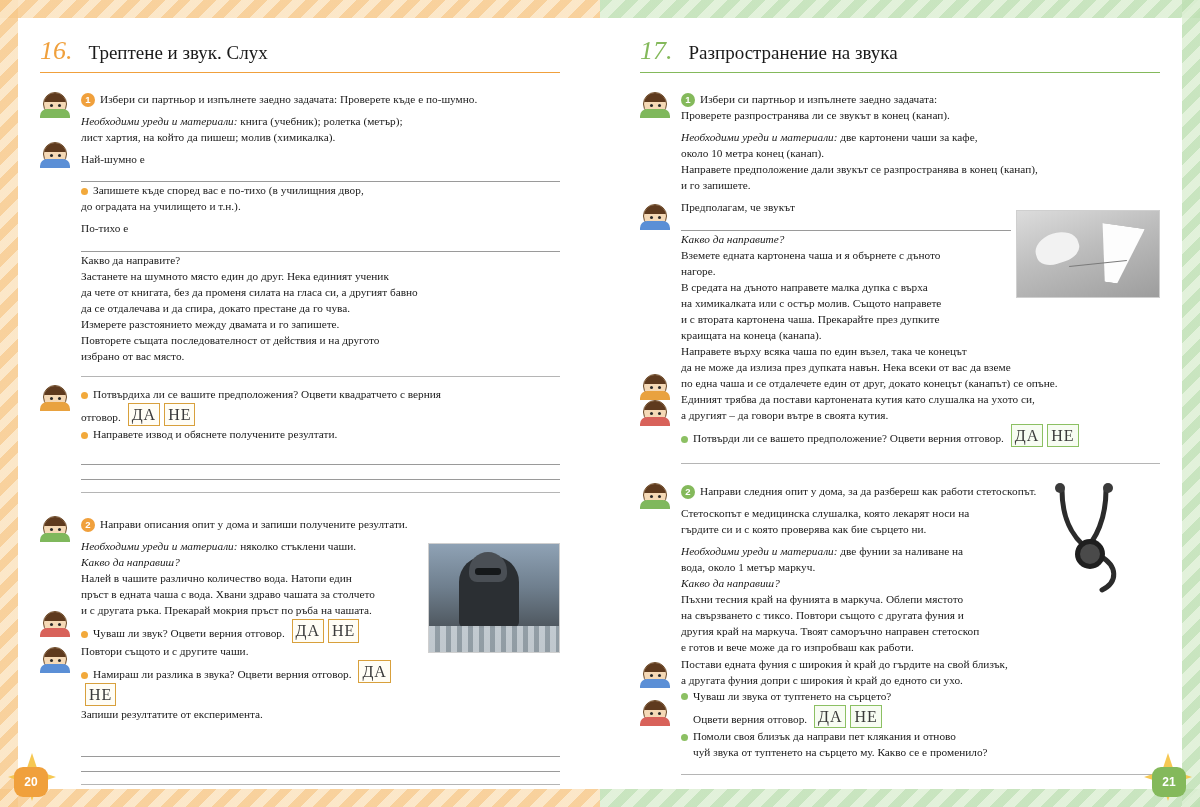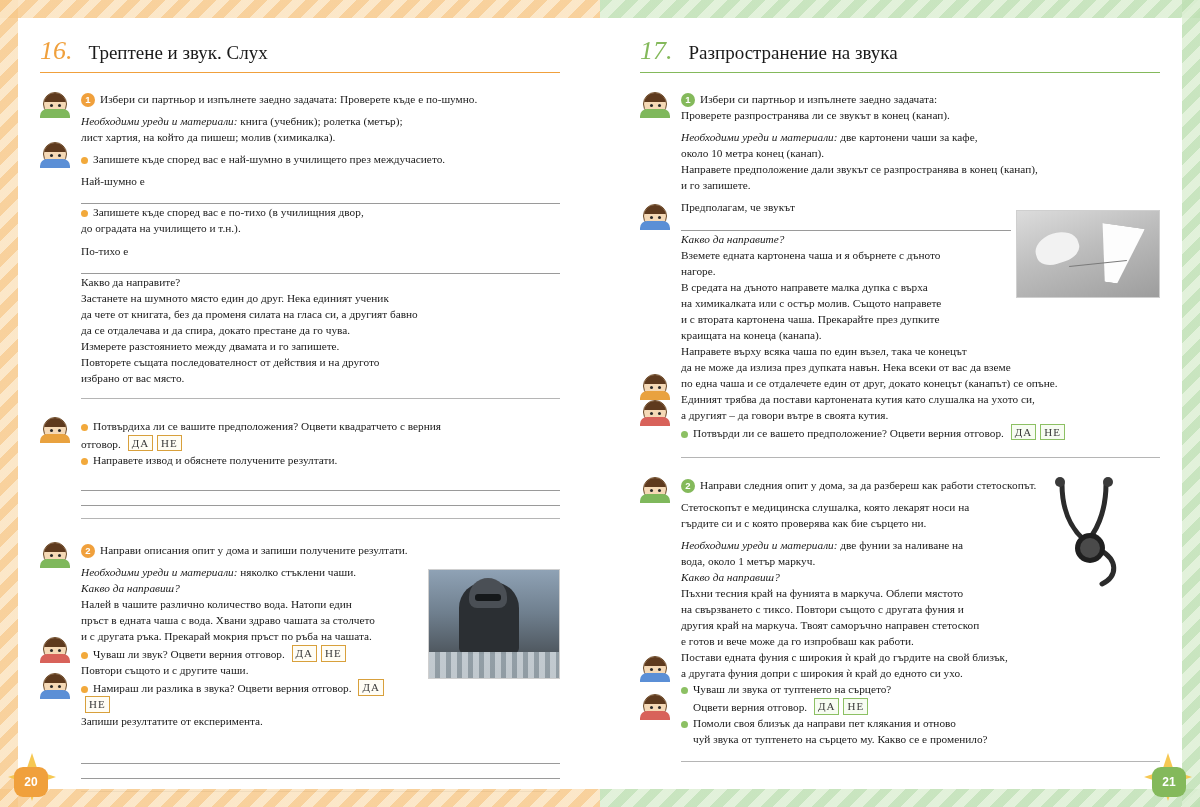--- a/index.html
+++ b/index.html
@@ -105,21 +105,21 @@
   .dotline {
     border-bottom:1px solid #9a9a9a;
     height:13px; margin-top:2px;
   }
   .hr-thin { border-bottom:1px solid #b5b5b5; height:1px; margin-top:12px; }
 
   
   .yn {
     display:inline-block; border:1px solid #d8a03c;
     padding:0 3px; margin-left:4px;
-    font-size:11px; letter-spacing:1px;
+    font-size:16px; letter-spacing:1px;
     color:#3a3a3a; background:#fffdf5;
     vertical-align:1px;
   }
   .yn.green { border-color:#8cc063; background:#f7fcf2; }
 
   
   .avatar {
     position:absolute; left:0; width:30px; height:28px;
   }
   .av-face {
@@ -260,43 +260,40 @@
           </div>
           <div class="flow">
             <p>
               <span class="tasknum tn-orange">1</span><span>Избери си партньор и изпълнете заедно задачата: Проверете къде е по-шумно.</span>
             </p>
             <p class="gap">
               <span class="it">Необходими уреди и материали:</span>
               <span>книга (учебник); ролетка (метър);</span>
             </p>
             <p class="line">лист хартия, на който да пишеш; молив (химикалка).</p>
-            <p class="gap">
-              <span class="bullet b-orange"></span><span>Запишете къде според вас е най-шумно в училището през междучасието.</span>
-            </p>
             <p class="gap">Най-шумно е</p>
             <div class="dotline"></div>
             <p class="line">
               <span class="bullet b-orange"></span><span>Запишете къде според вас е по-тихо (в училищния двор,</span>
             </p>
             <p class="line">до оградата на училището и т.н.).</p>
             <p class="gap">По-тихо е</p>
             <div class="dotline"></div>
             <p class="line">Какво да направите?</p>
             <p class="line">Застанете на шумното място един до друг. Нека единият ученик</p>
             <p class="line">да чете от книгата, без да променя силата на гласа си, а другият бавно</p>
             <p class="line">да се отдалечава и да спира, докато престане да го чува.</p>
             <p class="line">Измерете разстоянието между двамата и го запишете.</p>
             <p class="line">Повторете същата последователност от действия и на другото</p>
             <p class="line">избрано от вас място.</p>
             <div class="hr-thin"></div>
           </div>
         </div>
 
-        <div class="block" style="margin-top:20px">
+        <div class="block" style="margin-top:10px">
           <div class="gutter">
             <div class="avatar av-o" style="top:-4px">
               <div class="av-face">
                   <div class="av-hair"></div>
                   <div class="av-eye l"></div>
                   <div class="av-eye r"></div>
                   <div class="av-mouth"></div>
                 </div>
               <div class="av-body"></div>
             </div>

